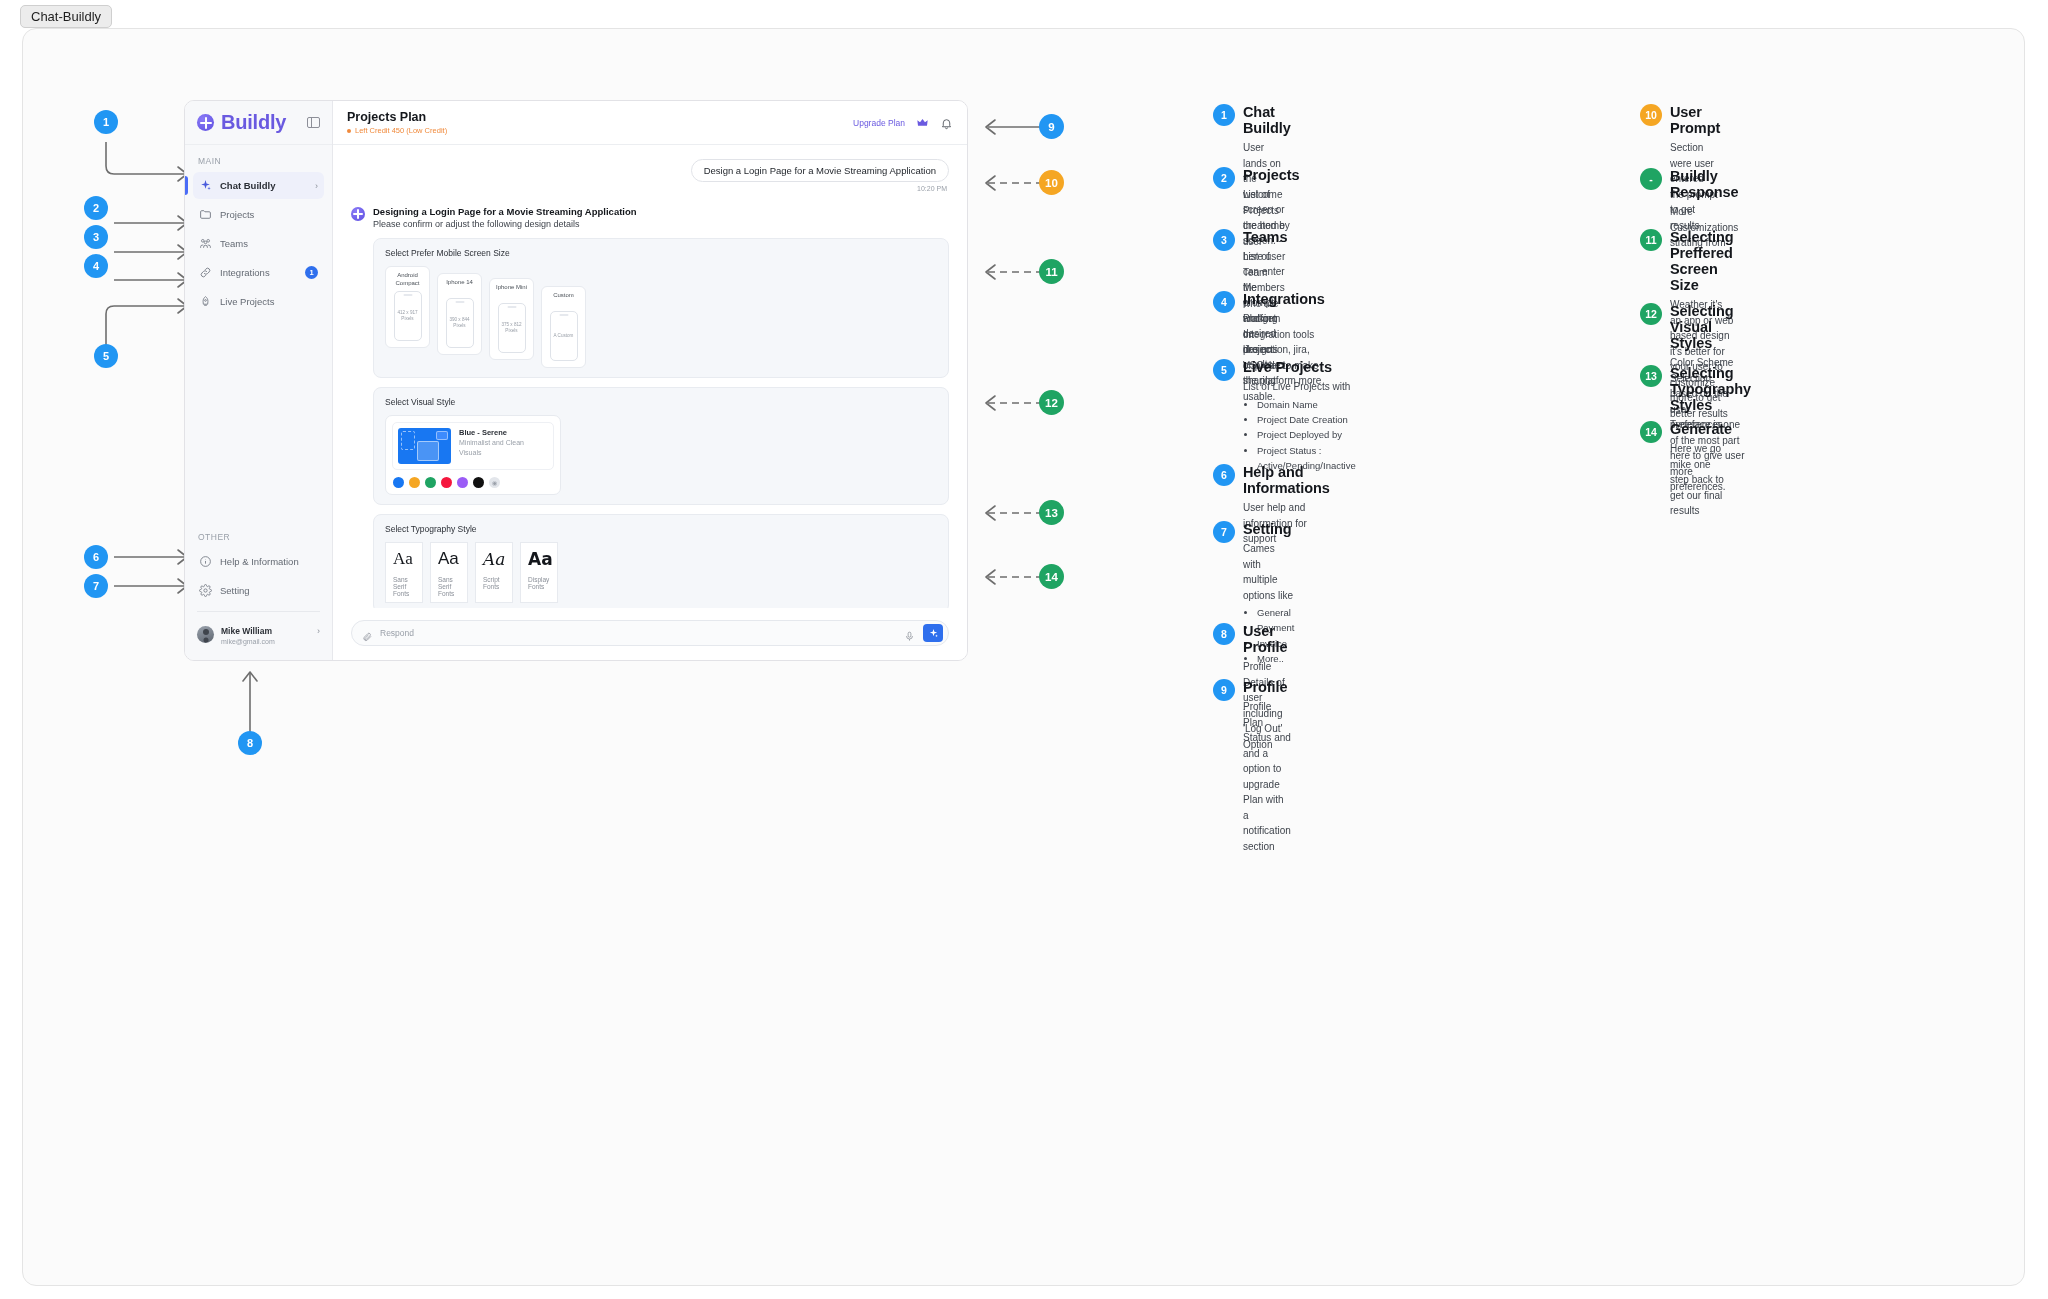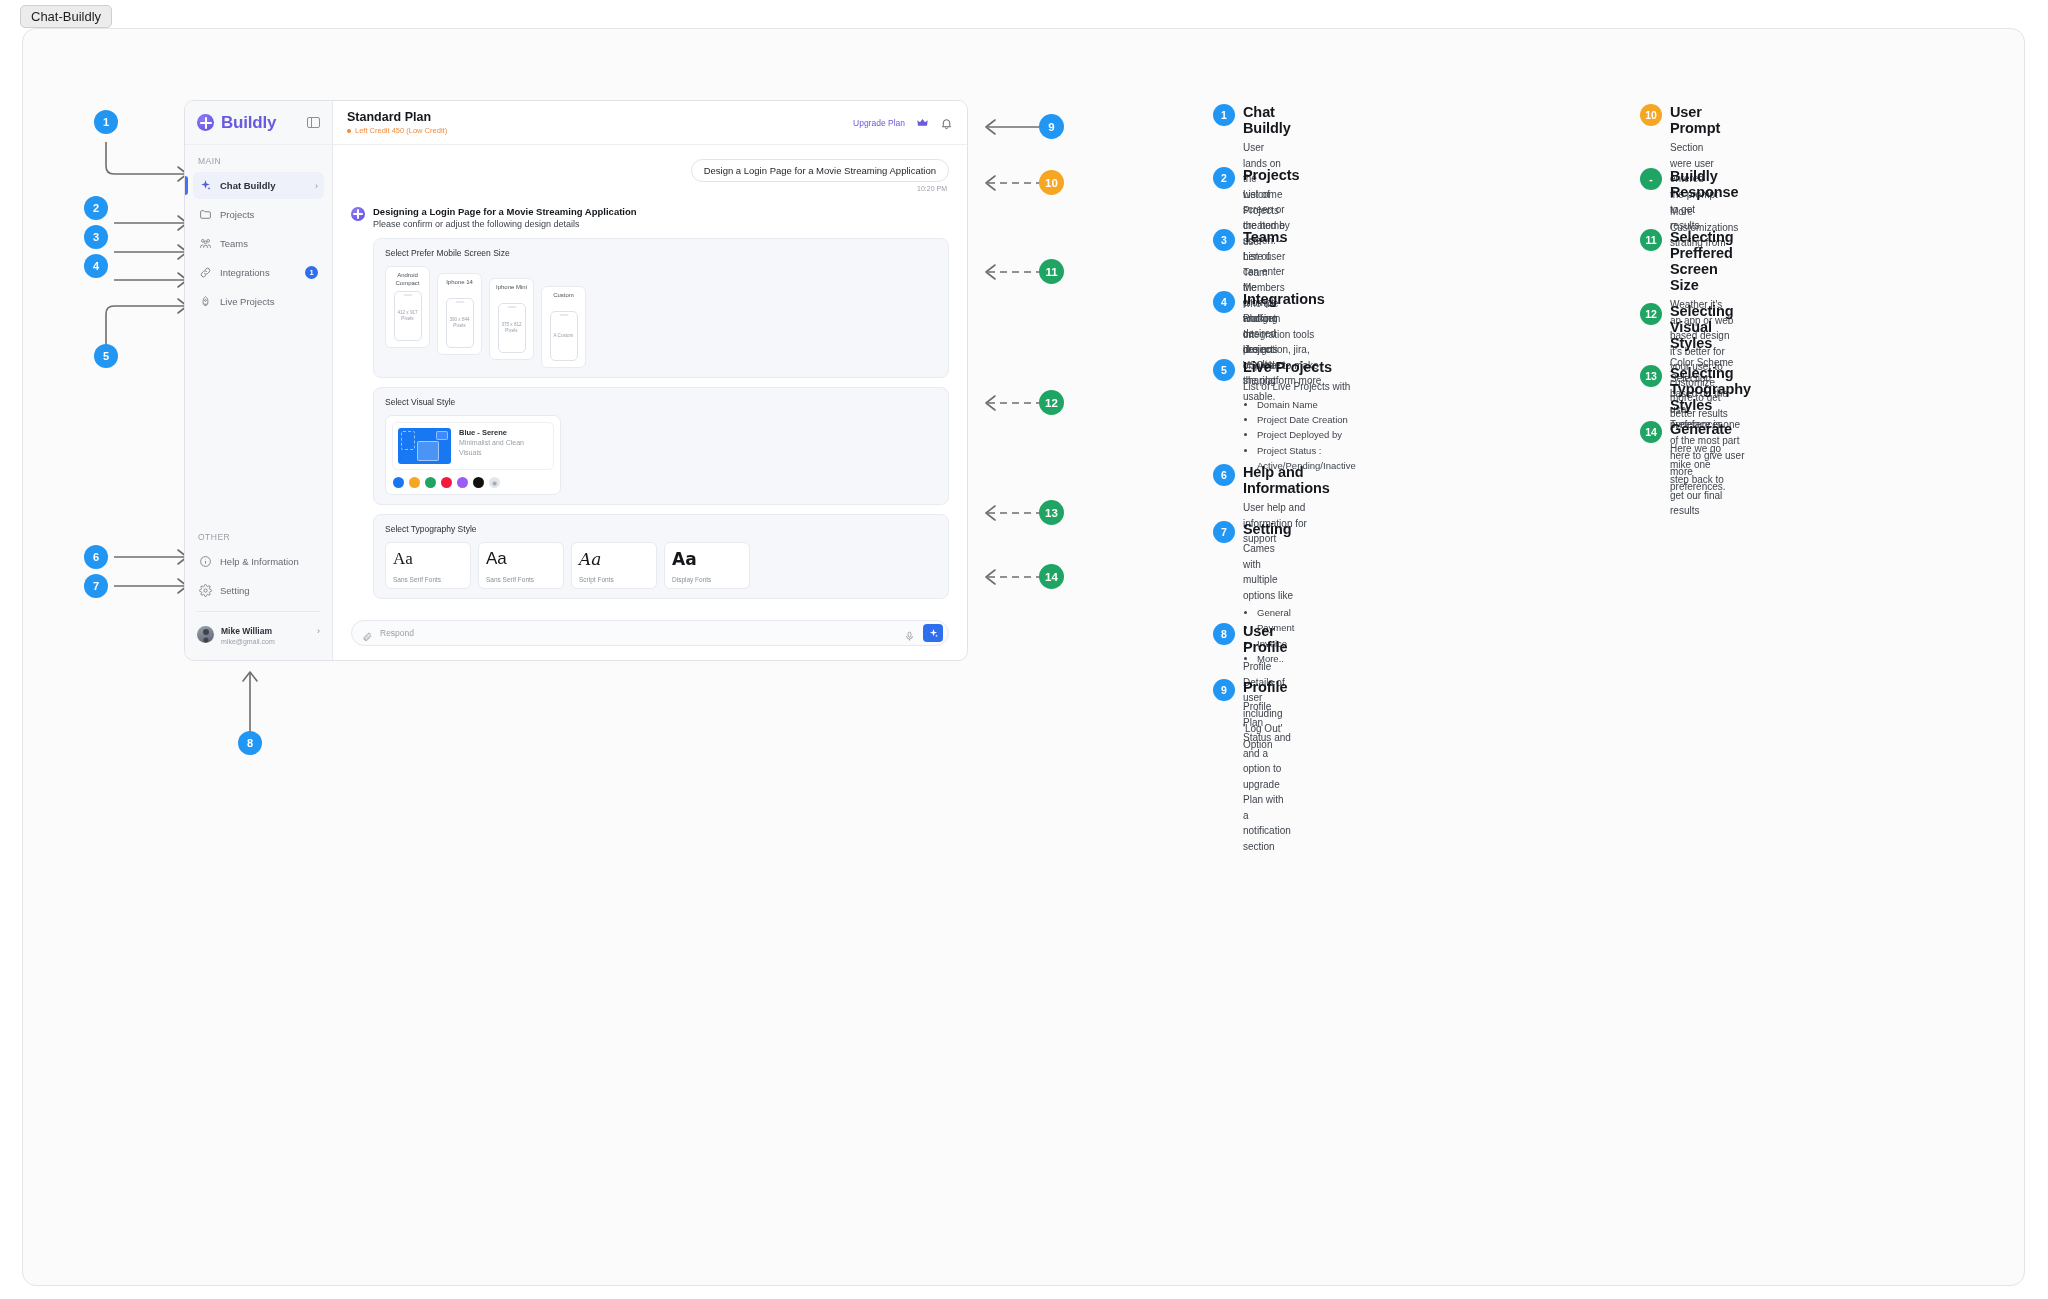--- a/index.html
+++ b/index.html
@@ -50,21 +50,21 @@
     width: 17px; height: 17px; border-radius: 50%;
     background: radial-gradient(circle at 35% 30%, #8b7bf7, #6b5ce7 70%);
     position: relative; flex: none;
   }
   .brand-logo::before, .brand-logo::after {
     content: ""; position: absolute; background: #fff;
   }
   .brand-logo::before { left: 7.5px; top: 2.5px; width: 2px; height: 12px; border-radius: 1px; }
   .brand-logo::after { left: 2.5px; top: 7.5px; width: 12px; height: 2px; border-radius: 1px; }
   .brand-name {
-    font-size: 17px; font-weight: 700; color: #6a5ae0;
+    font-size: 20px; font-weight: 700; color: #6a5ae0;
     letter-spacing: -0.2px;
   }
   .panel-toggle {
     margin-left: auto; width: 13px; height: 11px;
     border: 1.4px solid #8d8f98; border-radius: 2px; position: relative;
   }
   .panel-toggle::after {
     content: ""; position: absolute; left: 3px; top: -1px; bottom: -1px;
     width: 1.4px; background: #8d8f98;
   }
@@ -207,22 +207,22 @@
   .swatches { display: flex; gap: 5px; margin-top: 7px; padding-left: 1px; }
   .sw { width: 11px; height: 11px; border-radius: 50%; }
   .sw.more {
     background: #e3e6eb; display: flex; align-items: center; justify-content: center;
     font-size: 6px; color: #9aa0a9;
   }
 
   
   .typo-row { display: flex; gap: 7px; }
   .typo-card {
-    background: #fff; border: 1px solid #e7eaef; border-radius: 6px;
-    width: 86px; padding: 7px 7px 5px 7px;
+    background: #fff; border: 1px solid #e7eaef; border-radius: 0;
+    width: 38px; padding: 7px 7px 5px 7px;
   }
   .typo-sample { font-size: 17px; color: #14171c; line-height: 1.1; }
   .typo-sample.s1 { font-family: "Liberation Serif", serif; font-weight: 400; }
   .typo-sample.s2 { font-family: "Liberation Sans", sans-serif; font-weight: 400; }
   .typo-sample.s3 { font-family: "DejaVu Serif", serif; font-style: italic; }
   .typo-sample.s4 { font-family: "DejaVu Sans", sans-serif; font-weight: 700; }
   .typo-label { font-size: 6.5px; color: #8b9099; margin-top: 7px; }
 
   
   .composer-wrap { padding: 12px 18px 14px 18px; background: #fff; }
@@ -434,21 +434,21 @@
           <span class="profile-mail" style="display:block">mike@gmail.com</span>
         </span>
         <span class="profile-chev">›</span>
       </div>
     </div>
 
     <div class="main-col">
 
       <div class="topbar">
         <div>
-          <div class="plan-title">Standard Plan</div>
+          <div class="plan-title">Projects Plan</div>
           <div class="plan-credit">
             <span class="dot-orange"></span>
             <span>Left Credit 450 (Low Credit)</span>
           </div>
         </div>
         <div class="topbar-right">
           <span class="upgrade-link">Upgrade Plan</span>
           <span class="crown">
             <svg viewBox="0 0 24 20" width="11" height="9" fill="#6a5ae0">
                 <path d="M2 17h20l1.5-12-6 4.5L12 2 6.5 9.5.5 5z"></path>

